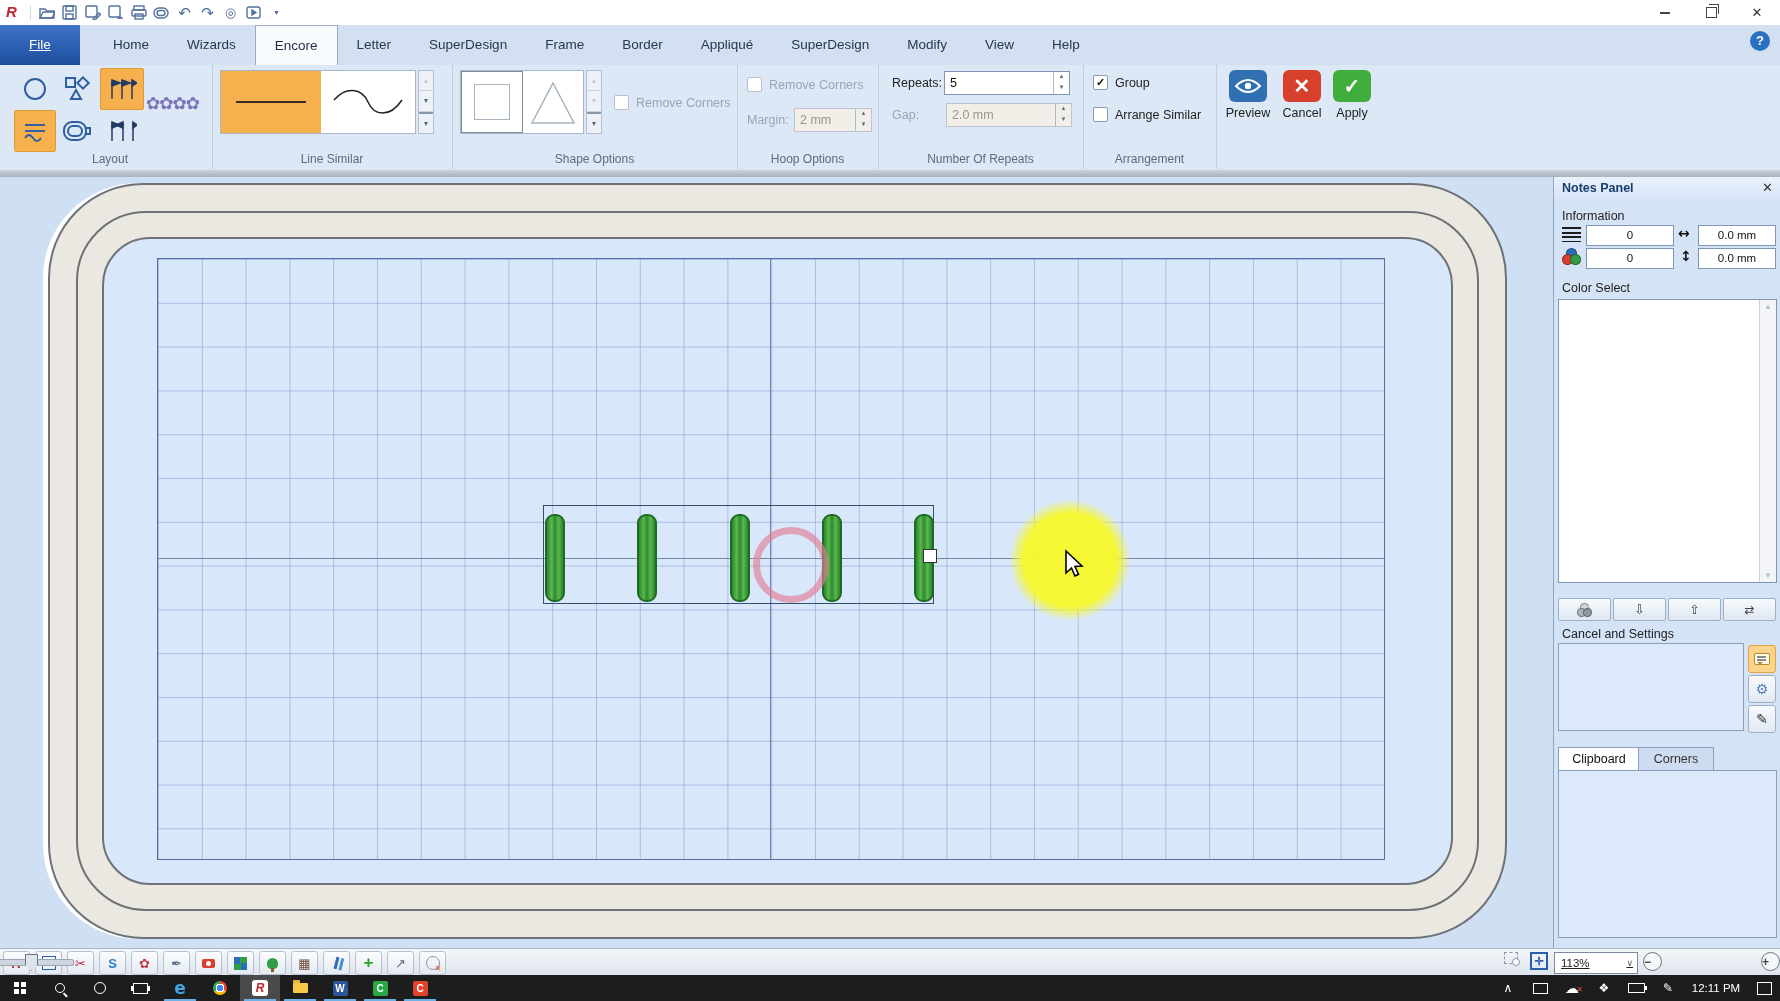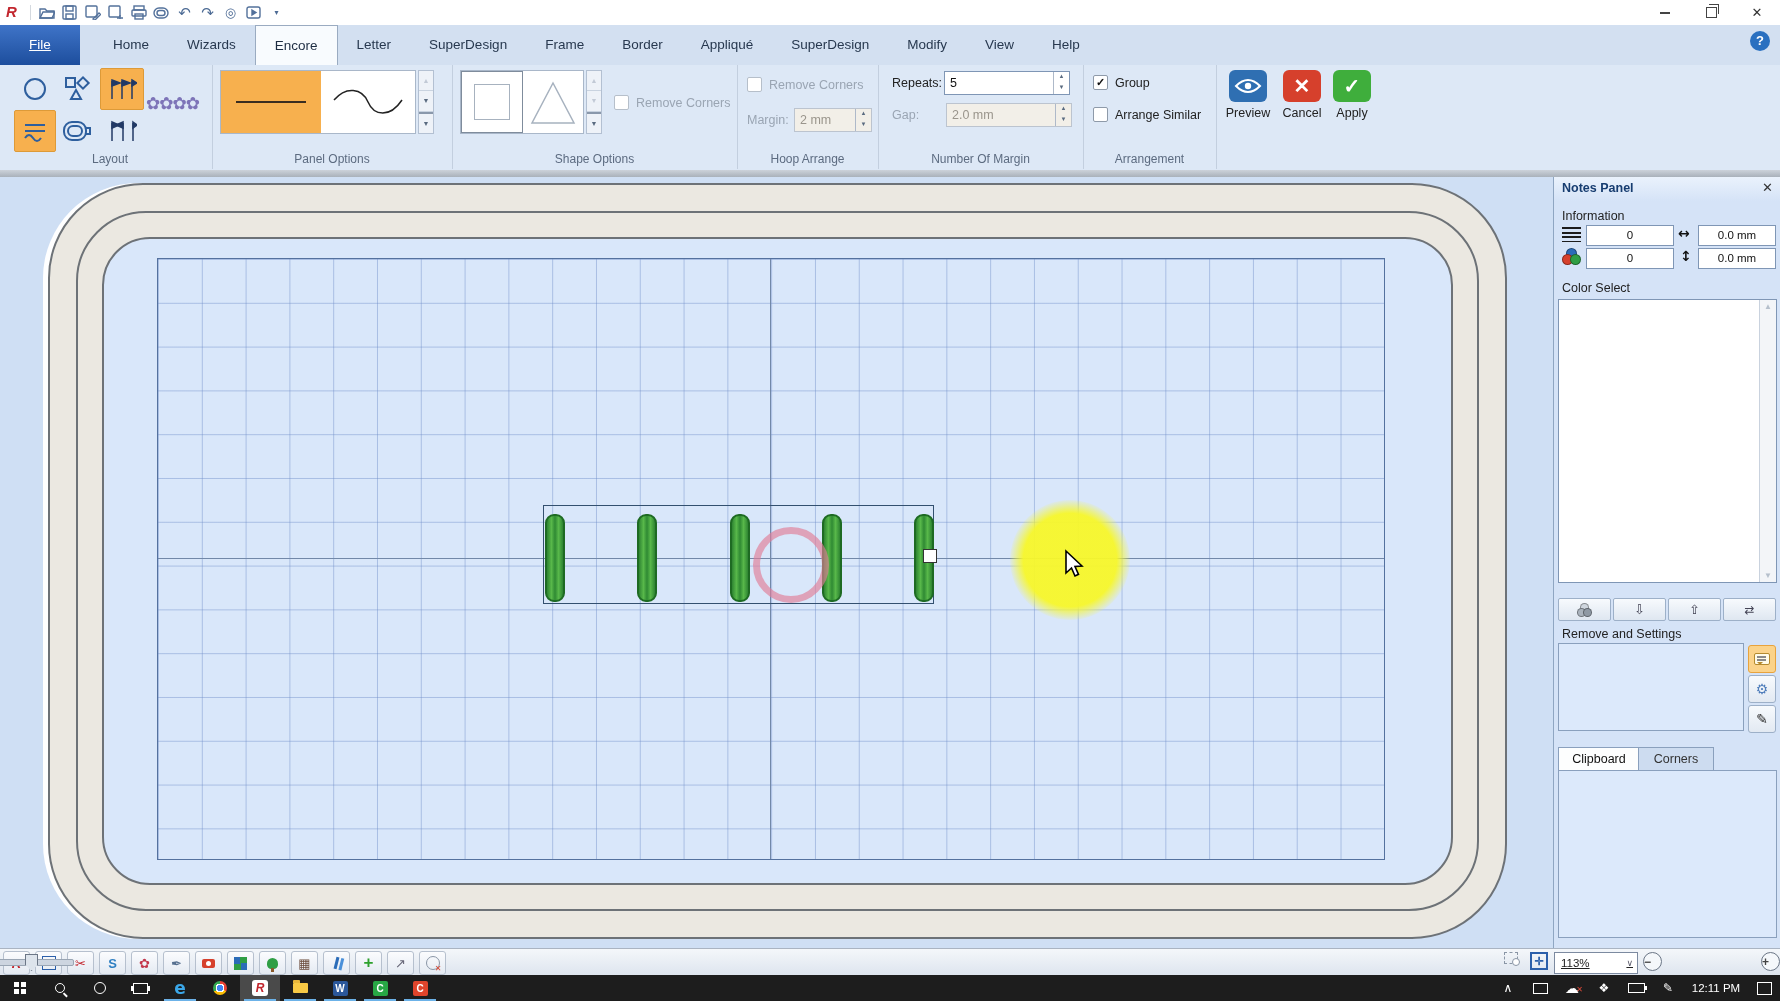--- a/index.html
+++ b/index.html
@@ -308,21 +308,21 @@
           <svg width="80" height="40" fill="none" stroke="#222" stroke-width="1.5">
               <path d="M6 18 C 18 4 34 6 40 20 C 46 34 62 36 74 18"></path>
             </svg>
         </div>
       </div>
       <div class="gscroll" style="left:206px;top:5px;height:62px;">
         <span class="dim">▲</span>
         <span>▼</span>
         <span>▼</span>
       </div>
-      <div class="rgroup-label">Panel Options</div>
+      <div class="rgroup-label">Line Similar</div>
     </div>
 
     <div class="rgroup" style="left:452px;width:285px;">
       <div class="gallery" style="left:8px;top:5px;width:122px;height:62px;">
         <div class="gallery-cell sel-border" style="width:60px;">
           <div style="width:34px;height:34px;border:1.5px solid #a7b2bf;"></div>
         </div>
         <div class="gallery-cell" style="width:60px;">
           <svg width="54" height="50" fill="none" stroke="#a7b2bf" stroke-width="1.5">
               <path d="M27 6 L6 46 L48 46 Z"></path>
@@ -347,41 +347,41 @@
         <span>Remove Corners</span>
       </div>
       <div class="abs gray-label" style="left:10px;top:48px;font-size:12.5px;">Margin:</div>
       <div class="spinbox grayed" style="left:57px;top:43px;width:76px;">
         <input readonly="" value="2 mm" style="">
         <span class="spin">
             <i>▲</i>
             <i>▼</i>
           </span>
       </div>
-      <div class="rgroup-label">Hoop Arrange</div>
+      <div class="rgroup-label">Hoop Options</div>
     </div>
 
     <div class="rgroup" style="left:878px;width:205px;">
       <div class="abs" style="left:14px;top:11px;font-size:12.5px;">Repeats:</div>
       <div class="spinbox" style="left:66px;top:6px;width:124px;">
         <input value="5" style="">
         <span class="spin">
             <i>▲</i>
             <i>▼</i>
           </span>
       </div>
       <div class="abs gray-label" style="left:14px;top:43px;font-size:12.5px;">Gap:</div>
       <div class="spinbox grayed" style="left:68px;top:38px;width:124px;">
         <input readonly="" value="2.0 mm" style="">
         <span class="spin">
             <i>▲</i>
             <i>▼</i>
           </span>
       </div>
-      <div class="rgroup-label">Number Of Margin</div>
+      <div class="rgroup-label">Number Of Repeats</div>
     </div>
 
     <div class="rgroup" style="left:1083px;width:133px;">
       <div class="cbrow" style="left:10px;top:10px;">
         <span class="cbox">✓</span>
         <span>Group</span>
       </div>
       <div class="cbrow" style="left:10px;top:42px;">
         <span class="cbox"></span>
         <span>Arrange Similar</span>
@@ -469,21 +469,21 @@
       <span class="tricircles" style="position:relative;width:16px;height:14px;display:inline-block;">
         <i style="left:3px;top:0;width:7px;height:7px;background:#cfd6de;"></i>
           <i style="left:0;top:5px;width:7px;height:7px;background:#aab3bd;"></i>
           <i style="left:6px;top:5px;width:7px;height:7px;background:#8f99a4;"></i>
       </span>
     </div>
     <div class="pbtn" style="left:59px;top:421px;width:51px;font-size:13px;">⇩</div>
     <div class="pbtn" style="left:114px;top:421px;width:51px;font-size:13px;">⇧</div>
     <div class="pbtn" style="left:169px;top:421px;width:51px;font-size:12px;">⇄</div>
 
-    <div class="panel-label" style="top:450px;">Remove and Settings</div>
+    <div class="panel-label" style="top:450px;">Cancel and Settings</div>
     <div class="notesbox"></div>
     <div class="sidebtn selected" style="top:468px;">
         <span class="bubble"></span>
       </div>
     <div class="sidebtn" style="top:498px;font-size:14px;color:#4f7dbb;">⚙</div>
     <div class="sidebtn" style="top:528px;font-size:14px;color:#2b2b2b;">✎</div>
 
     <div class="ptab active" style="left:4px;width:80px;text-align:center;">Clipboard</div>
     <div class="ptab idle" style="left:84px;width:74px;">Corners</div>
     <div class="clipbox"></div>

